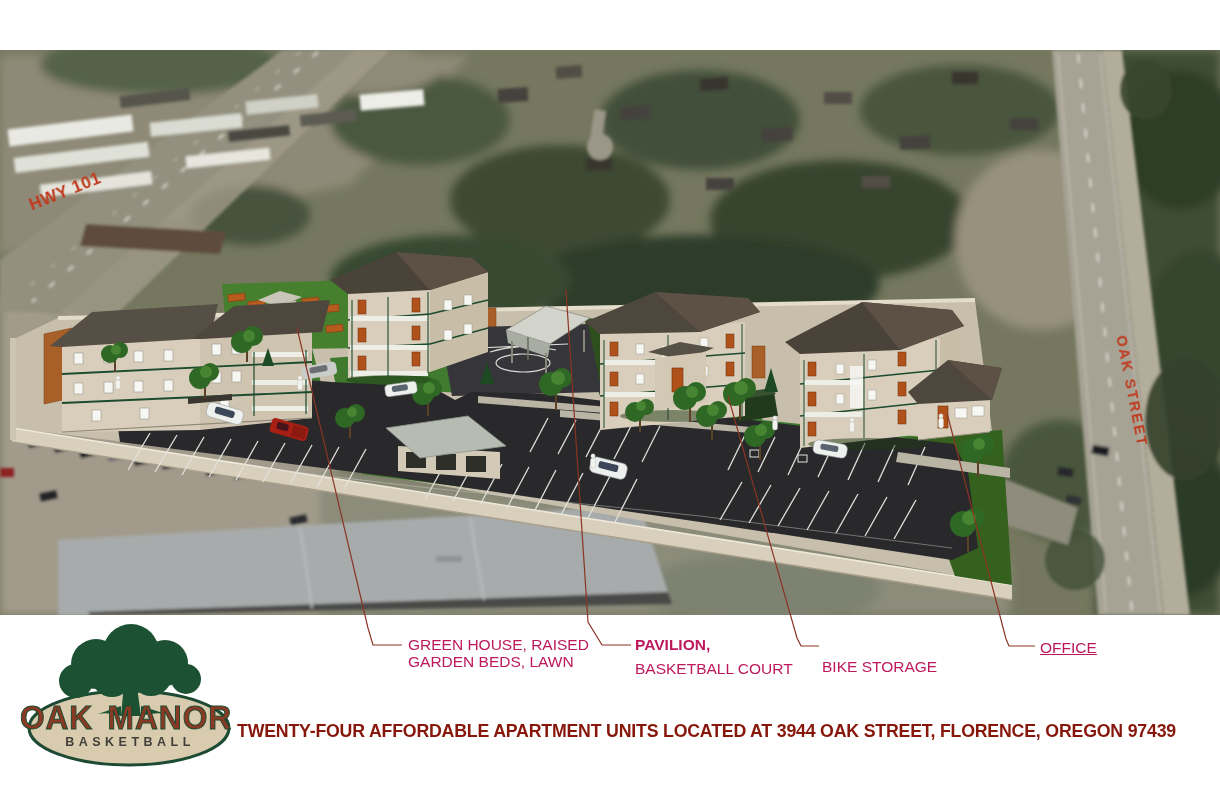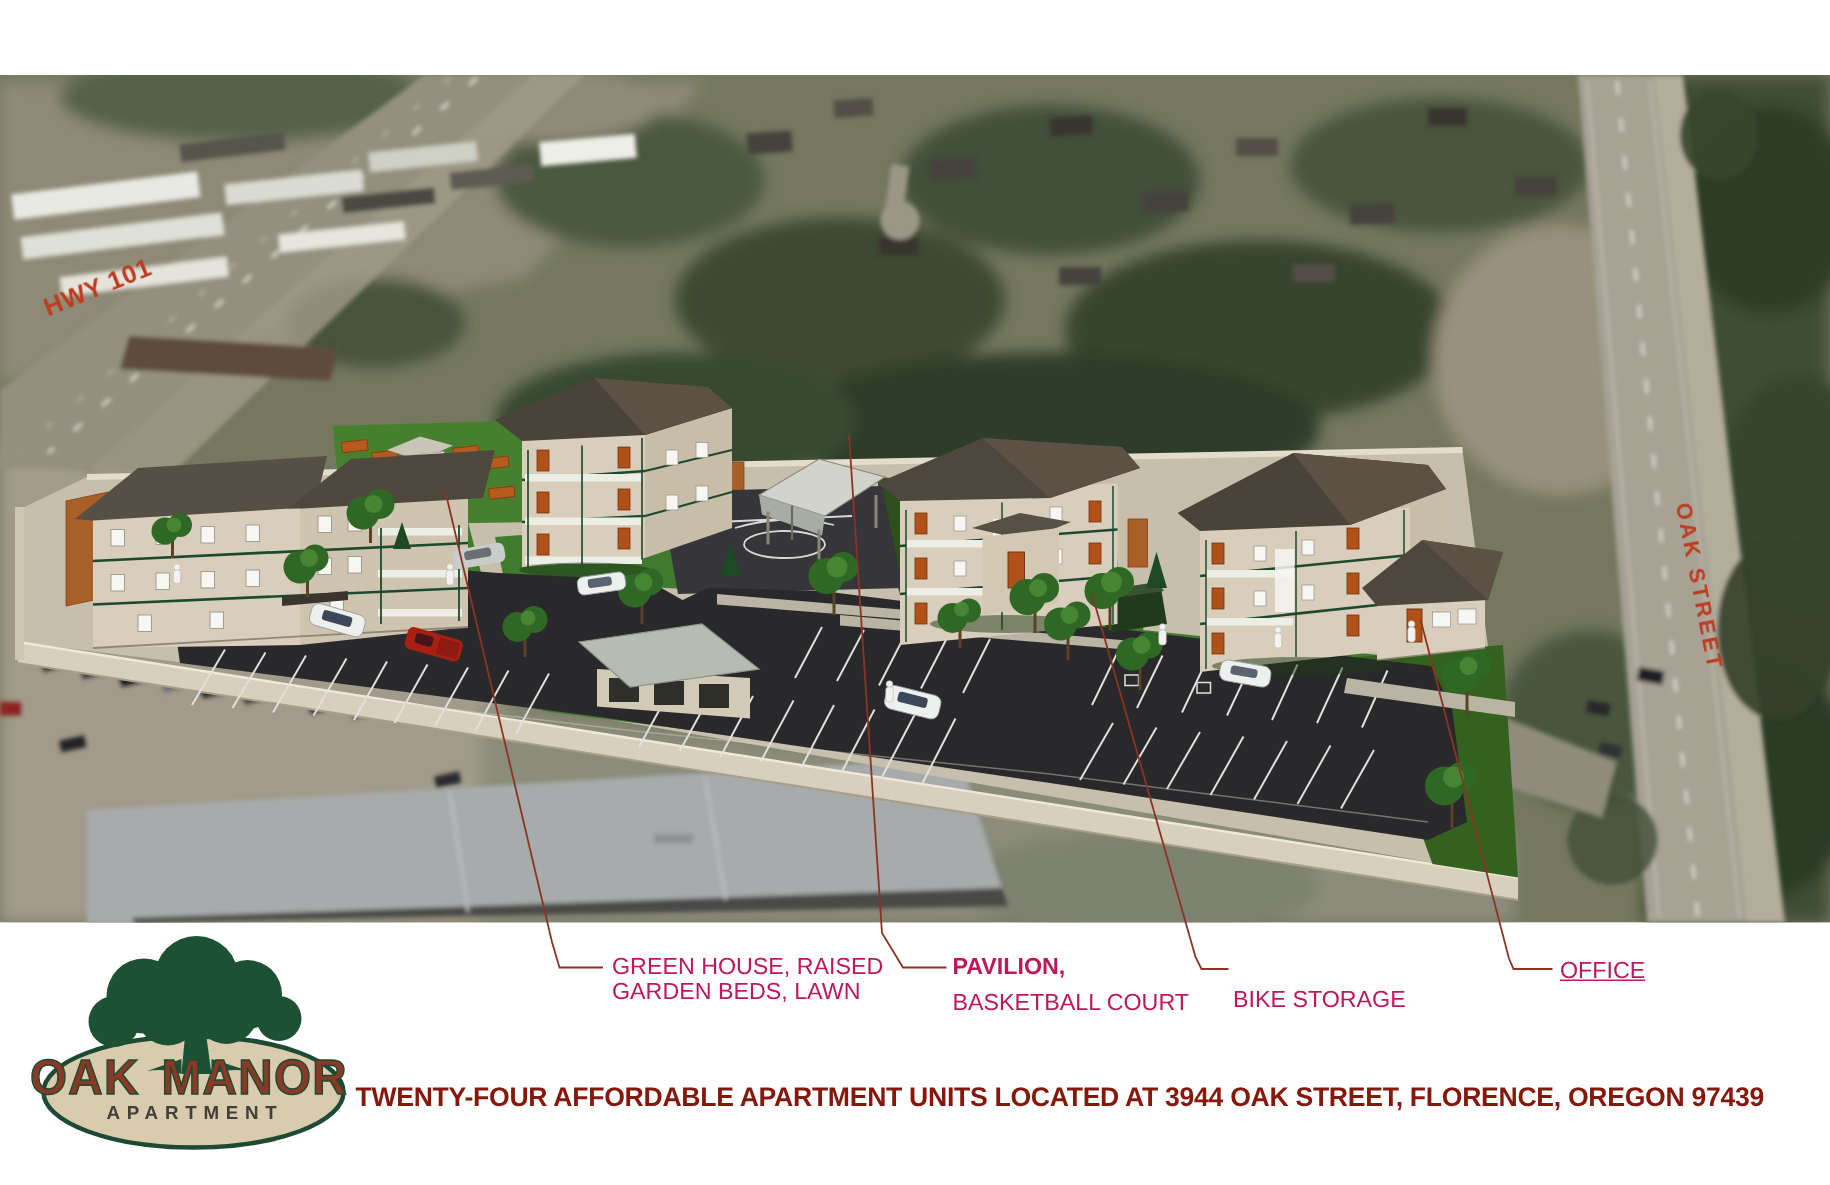--- a/index.html
+++ b/index.html
@@ -591,14 +591,14 @@
   <div class="callout co2b">BASKETBALL COURT</div>
   <div class="callout co3">BIKE STORAGE</div>
   <div class="callout co4">OFFICE</div>
 
   <div class="tagline">TWENTY-FOUR AFFORDABLE APARTMENT UNITS LOCATED AT 3944 OAK STREET, FLORENCE, OREGON 97439</div>
 
   <div class="logo-words">
     <span>OAK</span>
     <span>MANOR</span>
   </div>
-  <div class="logo-sub">APARTMENT</div>
+  <div class="logo-sub">BASKETBALL</div>
 </div>
 
 </body></html>

